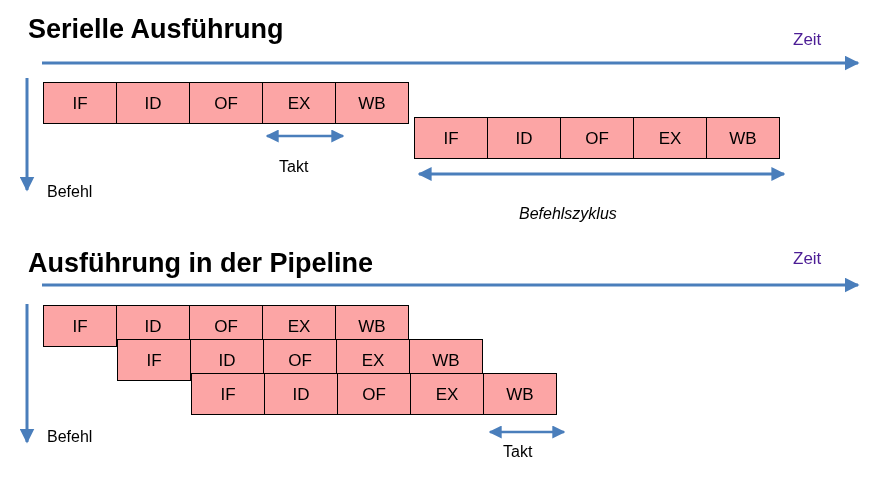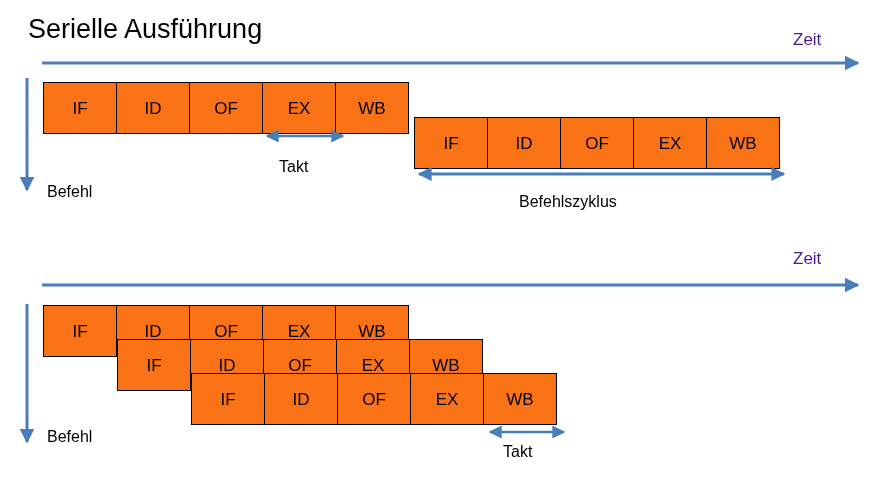--- a/index.html
+++ b/index.html
@@ -26,21 +26,21 @@
     position: absolute;
     left: 0;
     width: 887px;
   }
   #serial-section { top: 0; height: 240px; }
   #pipeline-section { top: 240px; height: 243px; }
 
   .title {
     position: absolute;
     font-size: 27px;
-    font-weight: 400;
+    font-weight: 700;
     letter-spacing: 0px;
     white-space: nowrap;
     line-height: 1;
     color: #000;
   }
   .axis-label {
     position: absolute;
     font-size: 17px;
     white-space: nowrap;
     line-height: 1;
@@ -55,23 +55,23 @@
   }
 
   
   .stage-row {
     position: absolute;
     display: flex;
     height: 34px;
   }
   .stage-box {
     width: 74px;
-    height: 52px;
+    height: 42px;
     box-sizing: border-box;
-    background: #f97316;
+    background: #fca5a5;
     border: 1px solid #000000;
     margin-left: -1px;
     display: flex;
     align-items: center;
     justify-content: center;
     font-size: 17px;
     color: #000;
     line-height: 1;
   }
   .stage-box:first-child { margin-left: 0; }
@@ -142,25 +142,26 @@
 
     <svg class="arrow-svg" style="left:405px; top:165px;" width="400" height="20">
       <defs>
         <marker id="ah-lr-2" viewBox="0 0 10 10" refX="9" refY="5" markerWidth="5" markerHeight="5" orient="auto-start-reverse">
           <path d="M 0 0 L 10 5 L 0 10 z" fill="#4A7EBB"></path>
         </marker>
       </defs>
       <line x1="14" y1="9" x2="379" y2="9" stroke="#4A7EBB" stroke-width="2.8" marker-start="url(#ah-lr-2)" marker-end="url(#ah-lr-2)"></line>
     </svg>
 
-    <div class="caption" style="left:519px; top:194px;">Befehlszyklus</div>
+    <div class="caption" style="left:519px; top:206px;font-style:italic;">Befehlszyklus</div>
   </div>
 
   <div class="section" id="pipeline-section">
 
+    <div class="title" style="left:28px; top:10px;">Ausführung in der Pipeline</div>
 
     <div class="axis-label" style="left:793px; top:10px;">Zeit</div>
 
     <svg class="arrow-svg" style="left:0px; top:32px;" width="887" height="26">
       <defs>
         <marker id="ah-r-2" viewBox="0 0 10 10" refX="9" refY="5" markerWidth="5" markerHeight="5" orient="auto-start-reverse">
           <path d="M 0 0 L 10 5 L 0 10 z" fill="#4A7EBB"></path>
         </marker>
       </defs>
       <line x1="42" y1="13" x2="858" y2="13" stroke="#4A7EBB" stroke-width="3" marker-end="url(#ah-r-2)"></line>

